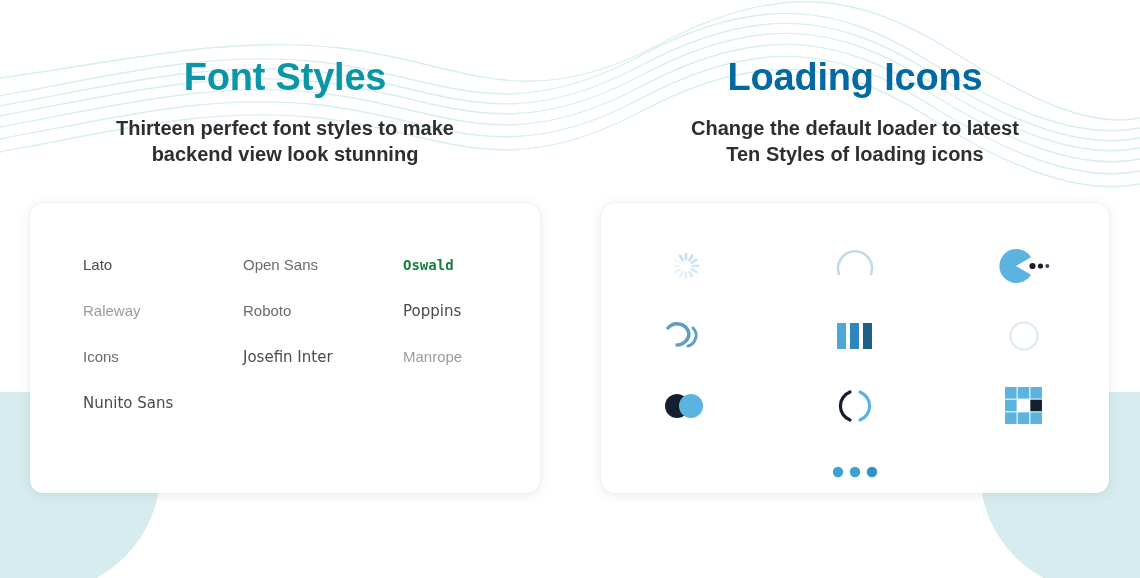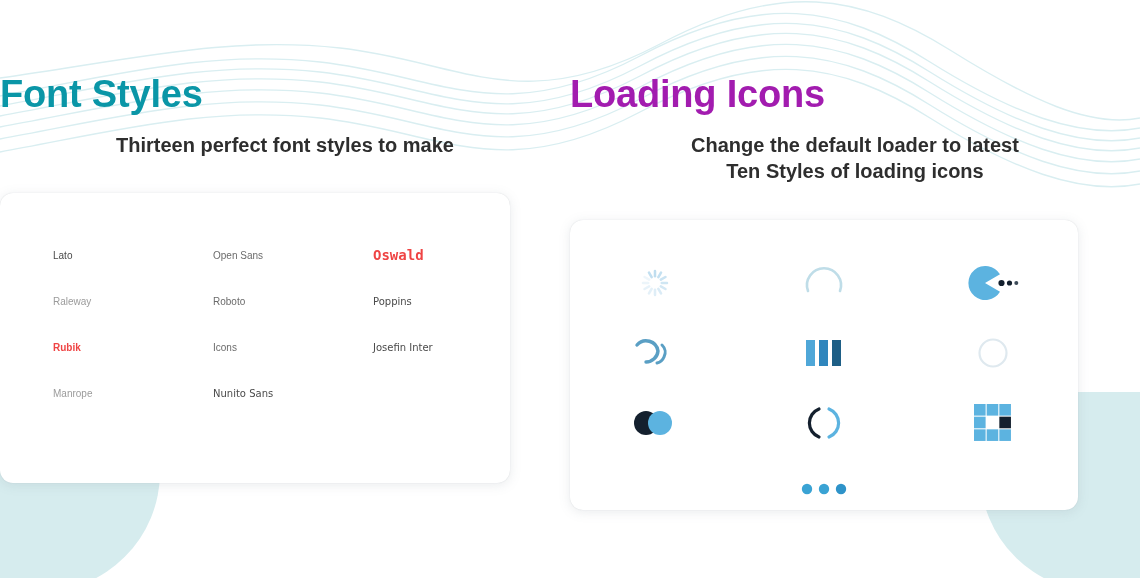--- a/index.html
+++ b/index.html
@@ -52,21 +52,21 @@
     z-index: 2;
     width: 1140px;
     height: 578px;
     display: flex;
   }
   .panel {
     width: 570px;
     padding-top: 58px;
     display: flex;
     flex-direction: column;
-    margin-top: 17px;
+    align-items: center;
   }
 
   .panel-title {
     font-size: 38px;
     font-weight: bold;
     letter-spacing: -0.2px;
     line-height: 1.0;
   }
   .panel-subtitle {
     margin-top: 19px;
@@ -96,25 +96,25 @@
   }
 
   
   .font-grid {
     display: grid;
     grid-template-columns: 160px 160px 140px;
     grid-auto-rows: 46px;
     align-items: center;
   }
   .font-name {
-    font-size: 10px;
+    font-size: 15px;
     color: #4a4a4a;
     white-space: nowrap;
   }
-  .fw-bold   { font-weight: bold; color: #ef4444; }
+  .fw-bold   { font-weight: bold; color: #15803d; }
   .fw-light  { font-weight: 400; color: #9b9b9b; }
   .fw-norm   { font-weight: 400; color: #4a4a4a; }
   .fw-mid    { font-weight: 400; color: #6b6b6b; }
   .f-mono    { font-family: "DejaVu Sans Mono", monospace; font-size: 14px; }
   .f-lib     { font-family: "Liberation Sans", sans-serif; }
   .f-dejavu  { font-family: "DejaVu Sans", sans-serif; }
 
   
   .loader-grid {
     display: grid;
@@ -156,47 +156,47 @@
 
 <div id="bg-blob-left-round"></div>
 <div id="bg-blob-right"></div>
 
 <div class="page">
 
   <section class="panel">
     <h1 class="panel-title" style="color:#0a96a7;">Font Styles</h1>
     <p class="panel-subtitle">
       <span>Thirteen perfect font styles to make</span><br>
+      <span>backend view look stunning</span>
     </p>
 
     <div class="card" id="font-card">
       <div class="font-grid">
         <span class="font-name f-lib fw-norm">Lato</span>
         <span class="font-name f-lib fw-mid">Open Sans</span>
 
         <span class="font-name f-mono fw-bold">Oswald</span>
         <span class="font-name f-lib fw-light">Raleway</span>
         <span class="font-name f-lib fw-mid">Roboto</span>
 
         <span class="font-name f-dejavu fw-norm">Poppins</span>
-        <span class="font-name f-lib fw-bold">Rubik</span>
         <span class="font-name f-lib fw-mid">Icons</span>
 
         <span class="font-name f-dejavu fw-norm">Josefin Inter</span>
         <span class="font-name f-lib fw-light">Manrope</span>
 
         <span class="font-name f-dejavu fw-norm">Nunito Sans</span>
         <span></span>
         <span></span>
       </div>
     </div>
   </section>
 
   <section class="panel">
-    <h1 class="panel-title" style="color:#a21caf;">Loading Icons</h1>
+    <h1 class="panel-title" style="color:#0369a1;">Loading Icons</h1>
     <p class="panel-subtitle">
       <span>Change the default loader to latest</span><br>
       <span>Ten Styles of loading icons</span>
     </p>
 
     <div class="card" id="loader-card">
       <div class="loader-grid">
 
         <div class="loader-cell">
           <svg width="30" height="30" viewBox="0 0 40 40">

